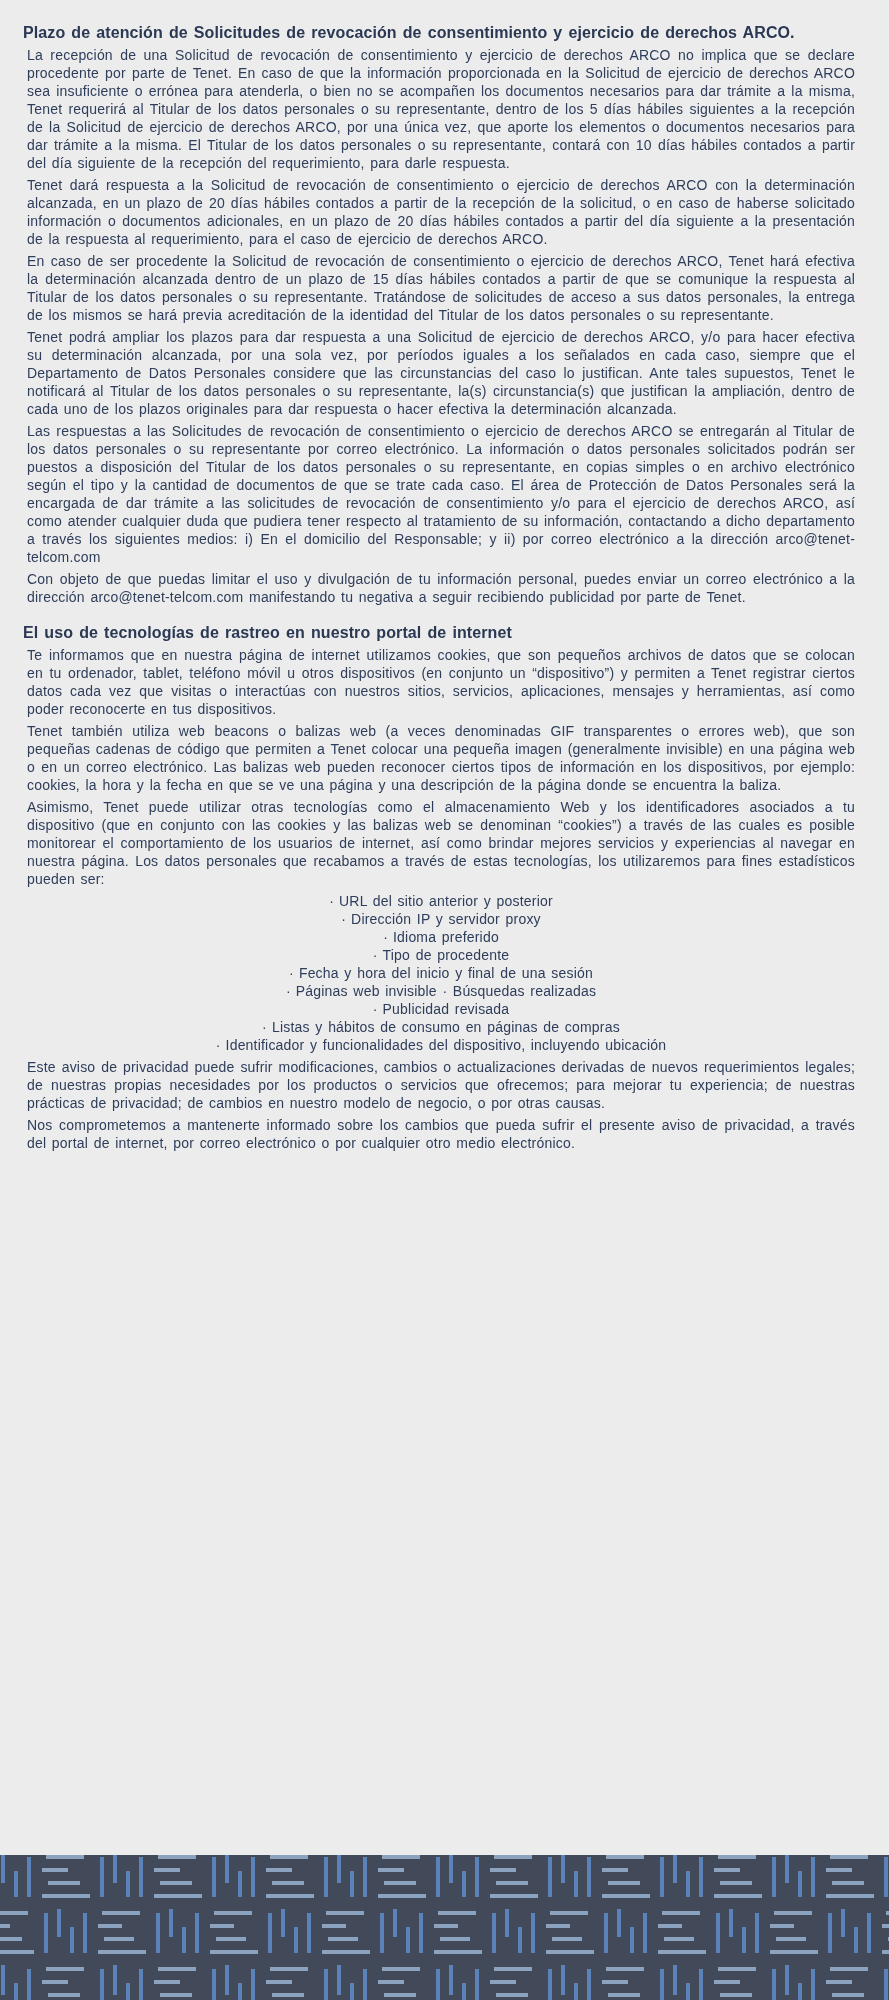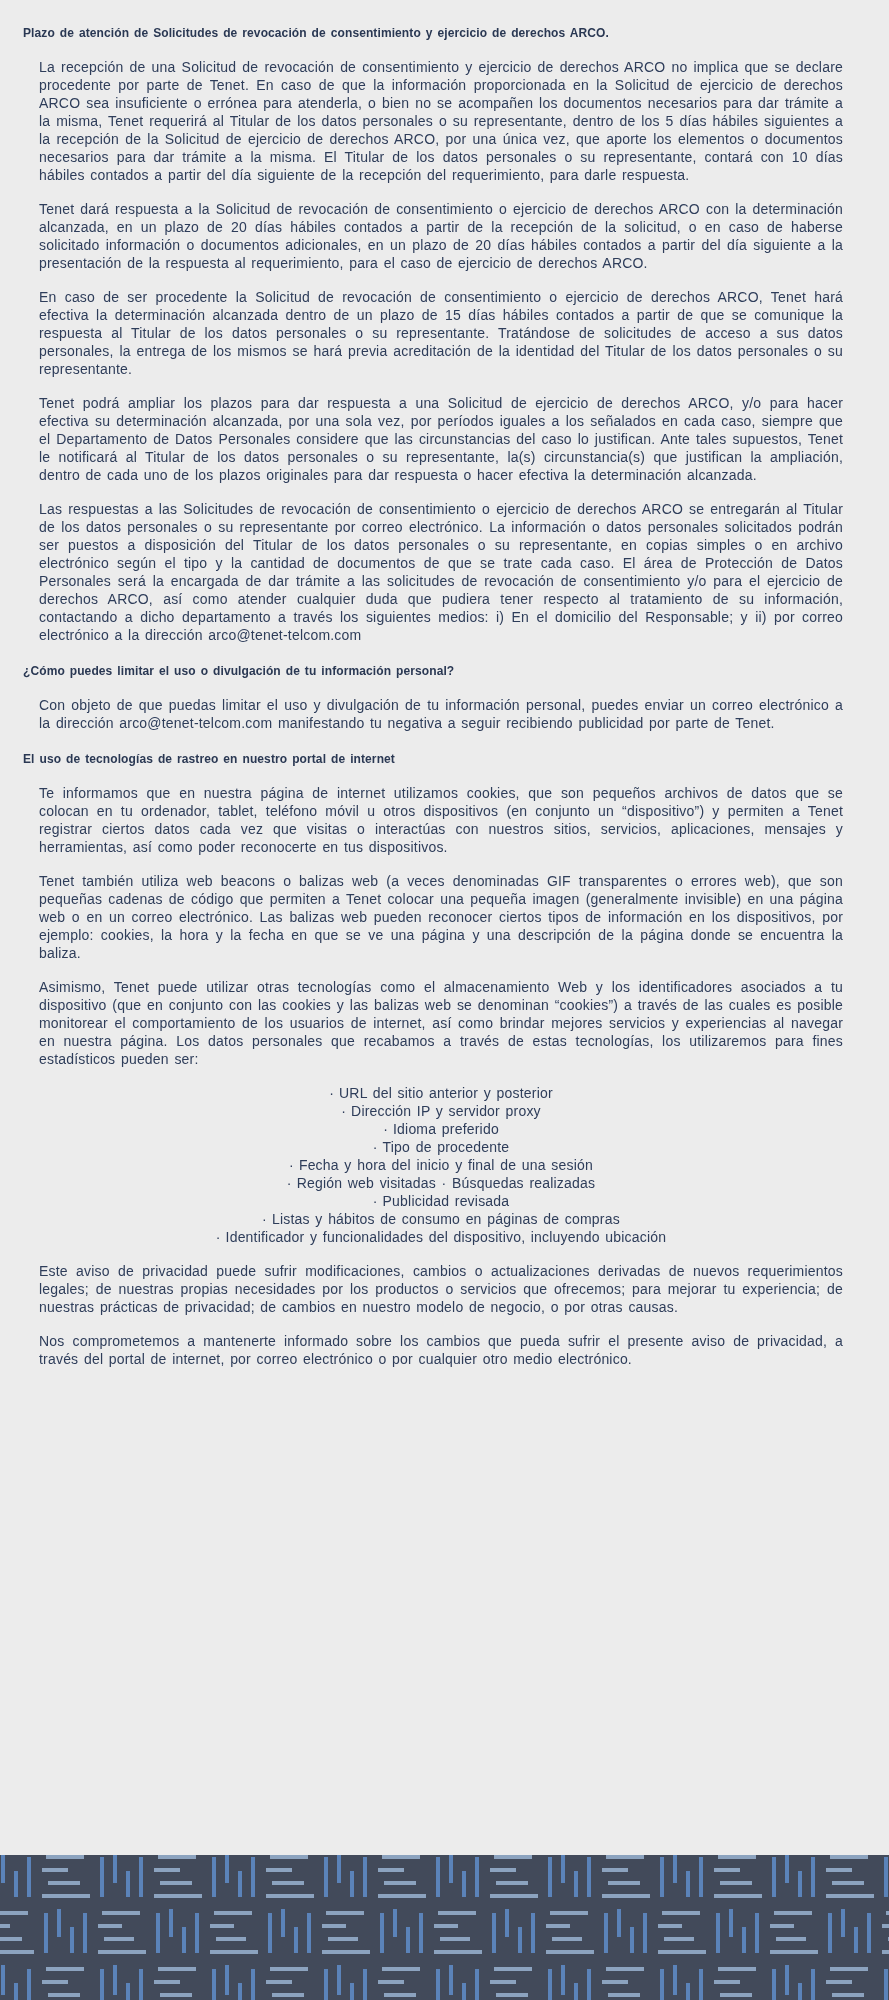--- a/index.html
+++ b/index.html
@@ -18,30 +18,30 @@
   .content {
     padding: 24px 30px 0 23px;
     color: #2E3D5A;
     font-size: 14px;
     line-height: 18px;
     letter-spacing: 0.2px;
     word-spacing: 1.5px;
     text-align: justify;
   }
   .heading {
-    font-size: 12px;
+    font-size: 16px;
     line-height: 18px;
     font-weight: bold;
     color: #2A3853;
     margin: 18px 0 0 0;
     text-align: left;
     letter-spacing: 0.1px;
   }
   .heading.first { margin-top: 0; }
-  .content p { margin: 16px; }
+  .content p { margin: 4px; }
   ul.bullets {
     list-style: none;
     margin: 0;
     padding: 0;
     text-align: left;
   }
   ul.bullets li { margin: 0; padding: 0; line-height: 18px; text-align: center; }
   ul.bullets .bullet-dot { display: inline-block; margin-right: 5px; }
   .footer {
     position: absolute;
@@ -62,36 +62,35 @@
     <section>
       <h2 class="heading first">Plazo de atención de Solicitudes de revocación de consentimiento y ejercicio de derechos ARCO.</h2>
       <p>La recepción de una Solicitud de revocación de consentimiento y ejercicio de derechos ARCO no implica que se declare procedente por parte de Tenet. En caso de que la información proporcionada en la Solicitud de ejercicio de derechos ARCO sea insuficiente o errónea para atenderla, o bien no se acompañen los documentos necesarios para dar trámite a la misma, Tenet requerirá al Titular de los datos personales o su representante, dentro de los 5 días hábiles siguientes a la recepción de la Solicitud de ejercicio de derechos ARCO, por una única vez, que aporte los elementos o documentos necesarios para dar trámite a la misma. El Titular de los datos personales o su representante, contará con 10 días hábiles contados a partir del día siguiente de la recepción del requerimiento, para darle respuesta.</p>
       <p>Tenet dará respuesta a la Solicitud de revocación de consentimiento o ejercicio de derechos ARCO con la determinación alcanzada, en un plazo de 20 días hábiles contados a partir de la recepción de la solicitud, o en caso de haberse solicitado información o documentos adicionales, en un plazo de 20 días hábiles contados a partir del día siguiente a la presentación de la respuesta al requerimiento, para el caso de ejercicio de derechos ARCO.</p>
       <p>En caso de ser procedente la Solicitud de revocación de consentimiento o ejercicio de derechos ARCO, Tenet hará efectiva la determinación alcanzada dentro de un plazo de 15 días hábiles contados a partir de que se comunique la respuesta al Titular de los datos personales o su representante. Tratándose de solicitudes de acceso a sus datos personales, la entrega de los mismos se hará previa acreditación de la identidad del Titular de los datos personales o su representante.</p>
       <p>Tenet podrá ampliar los plazos para dar respuesta a una Solicitud de ejercicio de derechos ARCO, y/o para hacer efectiva su determinación alcanzada, por una sola vez, por períodos iguales a los señalados en cada caso, siempre que el Departamento de Datos Personales considere que las circunstancias del caso lo justifican. Ante tales supuestos, Tenet le notificará al Titular de los datos personales o su representante, la(s) circunstancia(s) que justifican la ampliación, dentro de cada uno de los plazos originales para dar respuesta o hacer efectiva la determinación alcanzada.</p>
       <p>Las respuestas a las Solicitudes de revocación de consentimiento o ejercicio de derechos ARCO se entregarán al Titular de los datos personales o su representante por correo electrónico. La información o datos personales solicitados podrán ser puestos a disposición del Titular de los datos personales o su representante, en copias simples o en archivo electrónico según el tipo y la cantidad de documentos de que se trate cada caso. El área de Protección de Datos Personales será la encargada de dar trámite a las solicitudes de revocación de consentimiento y/o para el ejercicio de derechos ARCO, así como atender cualquier duda que pudiera tener respecto al tratamiento de su información, contactando a dicho departamento a través los siguientes medios: i) En el domicilio del Responsable; y ii) por correo electrónico a la dirección arco@tenet-telcom.com</p>
     </section>
 
     <section>
-      <h2 class="heading">¿Cómo puedes limitar el uso o divulgación de tu información personal?</h2>
       <p>Con objeto de que puedas limitar el uso y divulgación de tu información personal, puedes enviar un correo electrónico a la dirección arco@tenet-telcom.com manifestando tu negativa a seguir recibiendo publicidad por parte de Tenet.</p>
     </section>
 
     <section>
       <h2 class="heading">El uso de tecnologías de rastreo en nuestro portal de internet</h2>
       <p>Te informamos que en nuestra página de internet utilizamos cookies, que son pequeños archivos de datos que se colocan en tu ordenador, tablet, teléfono móvil u otros dispositivos (en conjunto un “dispositivo”) y permiten a Tenet registrar ciertos datos cada vez que visitas o interactúas con nuestros sitios, servicios, aplicaciones, mensajes y herramientas, así como poder reconocerte en tus dispositivos.</p>
       <p>Tenet también utiliza web beacons o balizas web (a veces denominadas GIF transparentes o errores web), que son pequeñas cadenas de código que permiten a Tenet colocar una pequeña imagen (generalmente invisible) en una página web o en un correo electrónico. Las balizas web pueden reconocer ciertos tipos de información en los dispositivos, por ejemplo: cookies, la hora y la fecha en que se ve una página y una descripción de la página donde se encuentra la baliza.</p>
       <p>Asimismo, Tenet puede utilizar otras tecnologías como el almacenamiento Web y los identificadores asociados a tu dispositivo (que en conjunto con las cookies y las balizas web se denominan “cookies”) a través de las cuales es posible monitorear el comportamiento de los usuarios de internet, así como brindar mejores servicios y experiencias al navegar en nuestra página. Los datos personales que recabamos a través de estas tecnologías, los utilizaremos para fines estadísticos pueden ser:</p>
       <ul class="bullets">
         <li><span class="bullet-dot">·</span><span>URL del sitio anterior y posterior</span></li>
         <li><span class="bullet-dot">·</span><span>Dirección IP y servidor proxy</span></li>
         <li><span class="bullet-dot">·</span><span>Idioma preferido</span></li>
         <li><span class="bullet-dot">·</span><span>Tipo de procedente</span></li>
         <li><span class="bullet-dot">·</span><span>Fecha y hora del inicio y final de una sesión</span></li>
-        <li><span class="bullet-dot">·</span><span>Región web visitadas · Búsquedas realizadas</span></li>
+        <li><span class="bullet-dot">·</span><span>Páginas web invisible · Búsquedas realizadas</span></li>
         <li><span class="bullet-dot">·</span><span>Publicidad revisada</span></li>
         <li><span class="bullet-dot">·</span><span>Listas y hábitos de consumo en páginas de compras</span></li>
         <li><span class="bullet-dot">·</span><span>Identificador y funcionalidades del dispositivo, incluyendo ubicación</span></li>
       </ul>
     </section>
 
     <section>
       <p>Este aviso de privacidad puede sufrir modificaciones, cambios o actualizaciones derivadas de nuevos requerimientos legales; de nuestras propias necesidades por los productos o servicios que ofrecemos; para mejorar tu experiencia; de nuestras prácticas de privacidad; de cambios en nuestro modelo de negocio, o por otras causas.</p>
       <p>Nos comprometemos a mantenerte informado sobre los cambios que pueda sufrir el presente aviso de privacidad, a través del portal de internet, por correo electrónico o por cualquier otro medio electrónico.</p>
     </section>

